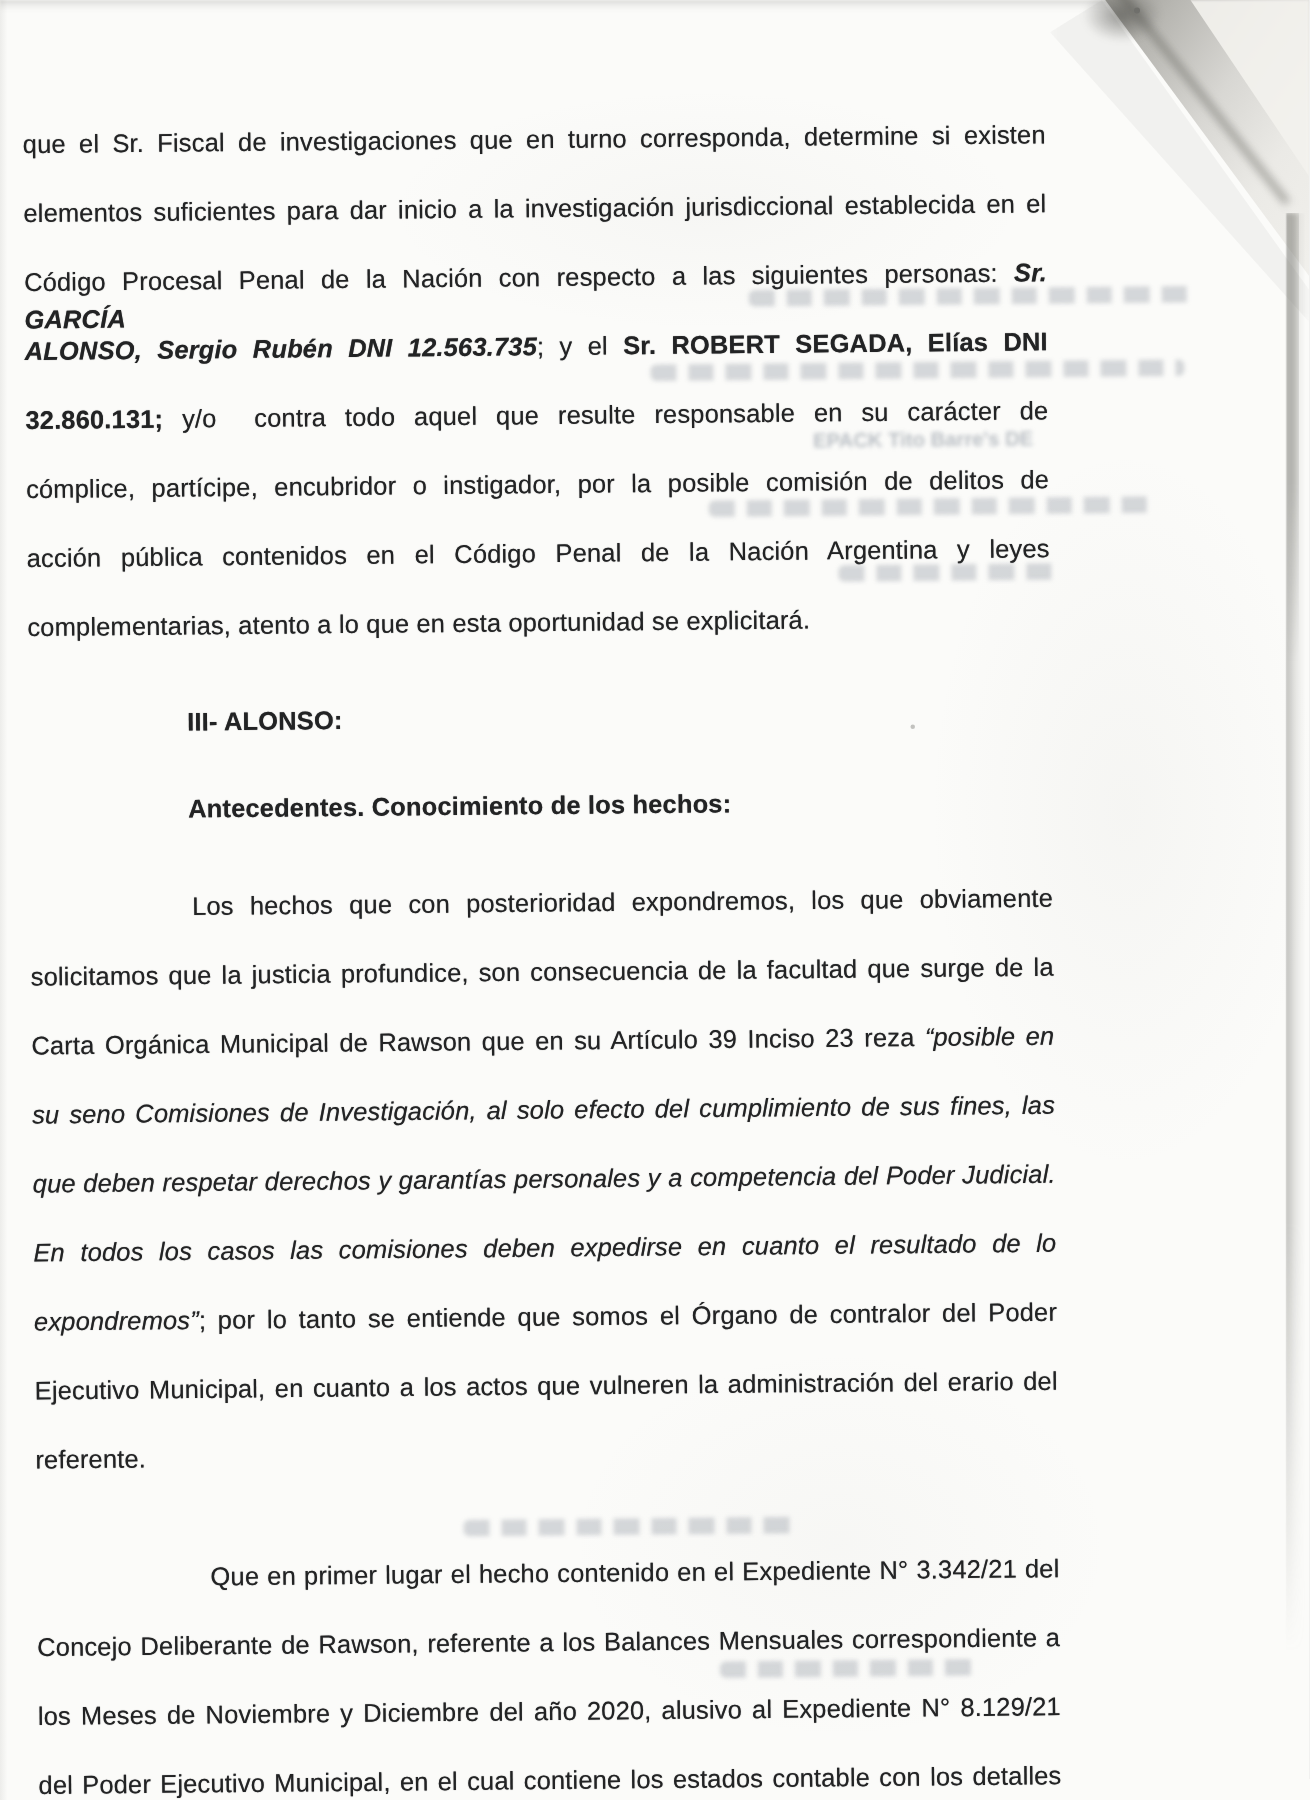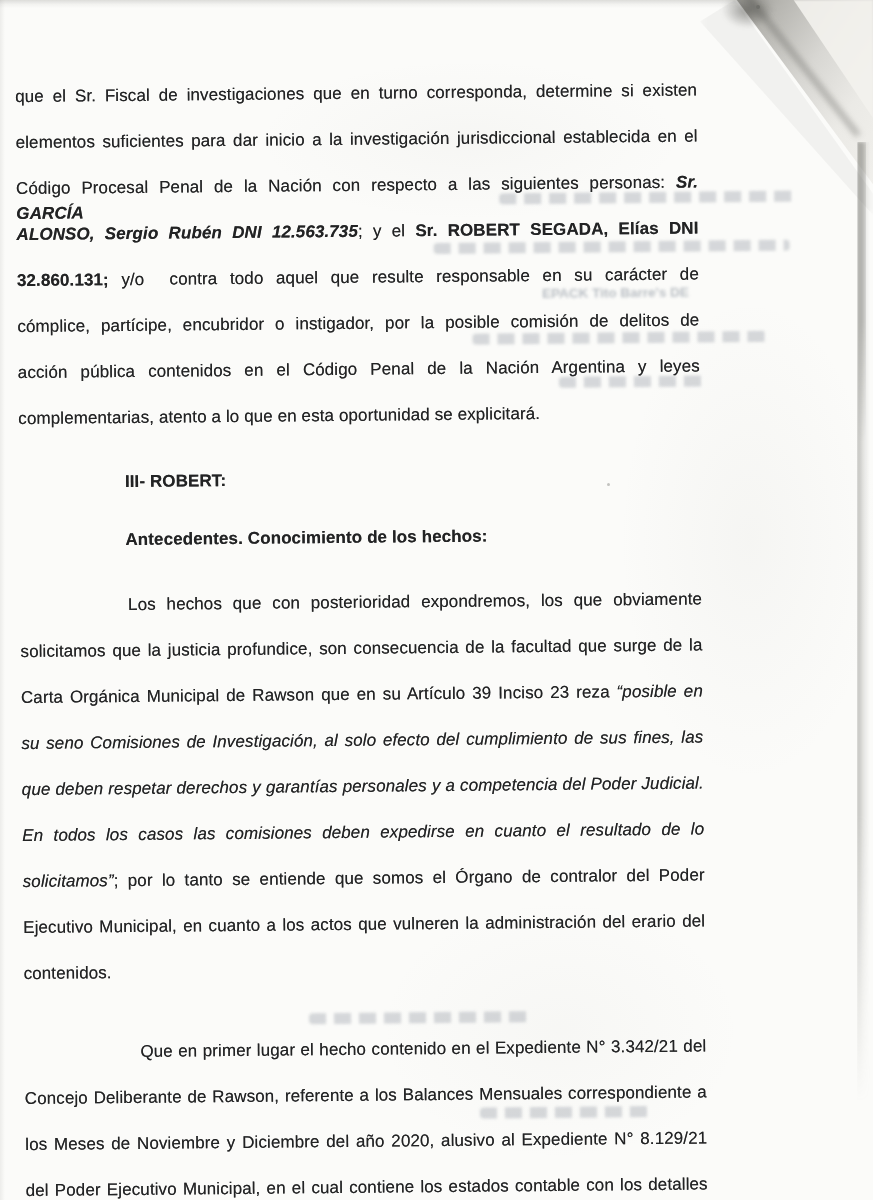--- a/index.html
+++ b/index.html
@@ -63,31 +63,31 @@
 
   <div class="textblock">
       <div class="line just" style="top: 84px; left: 15px; width: 682px;"><span>que el Sr. Fiscal de investigaciones que en turno corresponda, determine si existen</span></div>
       <div class="line just" style="top: 130px; left: 15px; width: 682px;"><span>elementos suficientes para dar inicio a la investigación jurisdiccional establecida en el</span></div>
       <div class="line just" style="top: 176px; left: 15px; width: 682px;"><span>Código Procesal Penal de la Nación con respecto a las siguientes personas: </span><span class="b i">Sr. GARCÍA</span></div>
       <div class="line just" style="top: 222px; left: 15px; width: 682px;"><span class="b i">ALONSO, Sergio Rubén DNI 12.563.735</span><span>; y el </span><span class="b">Sr. ROBERT SEGADA, Elías DNI</span></div>
       <div class="line just" style="top: 268px; left: 15px; width: 682px;"><span class="b">32.860.131;</span><span> y/o&nbsp; contra todo aquel que resulte responsable en su carácter de</span></div>
       <div class="line just" style="top: 314px; left: 15px; width: 682px;"><span>cómplice, partícipe, encubridor o instigador, por la posible comisión de delitos de</span></div>
       <div class="line just" style="top: 360px; left: 15px; width: 682px;"><span>acción pública contenidos en el Código Penal de la Nación Argentina y leyes</span></div>
       <div class="line" style="top: 406px; left: 15px; width: 682px;"><span>complementarias, atento a lo que en esta oportunidad se explicitará.</span></div>
-      <div class="line" style="top: 470px; left: 121px; width: 560px;"><span class="b">III- ROBERT:</span></div>
+      <div class="line" style="top: 470px; left: 121px; width: 560px;"><span class="b">III- ALONSO:</span></div>
       <div class="line" style="top: 528px; left: 121px; width: 560px;"><span class="b">Antecedentes. Conocimiento de los hechos:</span></div>
       <div class="line just" style="top: 593px; left: 123px; width: 574px;"><span>Los hechos que con posterioridad expondremos, los que obviamente</span></div>
       <div class="line just" style="top: 639px; left: 15px; width: 682px;"><span>solicitamos que la justicia profundice, son consecuencia de la facultad que surge de la</span></div>
       <div class="line just" style="top: 685px; left: 15px; width: 682px;"><span>Carta Orgánica Municipal de Rawson que en su Artículo 39 Inciso 23 reza </span><span class="i">“posible en</span></div>
       <div class="line just" style="top: 731px; left: 15px; width: 682px;"><span class="i">su seno Comisiones de Investigación, al solo efecto del cumplimiento de sus fines, las</span></div>
       <div class="line just" style="top: 777px; left: 15px; width: 682px;"><span class="i">que deben respetar derechos y garantías personales y a competencia del Poder Judicial.</span></div>
       <div class="line just" style="top: 823px; left: 15px; width: 682px;"><span class="i">En todos los casos las comisiones deben expedirse en cuanto el resultado de lo</span></div>
-      <div class="line just" style="top: 869px; left: 15px; width: 682px;"><span class="i">solicitamos”</span><span>; por lo tanto se entiende que somos el Órgano de contralor del Poder</span></div>
+      <div class="line just" style="top: 869px; left: 15px; width: 682px;"><span class="i">expondremos”</span><span>; por lo tanto se entiende que somos el Órgano de contralor del Poder</span></div>
       <div class="line just" style="top: 915px; left: 15px; width: 682px;"><span>Ejecutivo Municipal, en cuanto a los actos que vulneren la administración del erario del</span></div>
-      <div class="line" style="top: 961px; left: 15px; width: 682px;"><span>contenidos.</span></div>
+      <div class="line" style="top: 961px; left: 15px; width: 682px;"><span>referente.</span></div>
       <div class="line just" style="top: 1040px; left: 131px; width: 566px;"><span>Que en primer lugar el hecho contenido en el Expediente N° 3.342/21 del</span></div>
       <div class="line just" style="top: 1086px; left: 15px; width: 682px;"><span>Concejo Deliberante de Rawson, referente a los Balances Mensuales correspondiente a</span></div>
       <div class="line just" style="top: 1132px; left: 15px; width: 682px;"><span>los Meses de Noviembre y Diciembre del año 2020, alusivo al Expediente N° 8.129/21</span></div>
       <div class="line just" style="top: 1178px; left: 15px; width: 682px;"><span>del Poder Ejecutivo Municipal, en el cual contiene los estados contable con los detalles</span></div>
       <div class="ghost smudge" style="top: 198px; left: 498px; width: 300px;"></div>
       <div class="ghost smudge" style="top: 247px; left: 432px; width: 356px;"></div>
       <div class="ghost textual" style="top: 291px; left: 540px; width: 185px;">EPACK  Tito Barre's DE</div>
       <div class="ghost smudge" style="top: 338px; left: 470px; width: 295px;"></div>
       <div class="ghost smudge" style="top: 382px; left: 556px; width: 150px;"></div>
       <div class="ghost smudge" style="top: 1016px; left: 300px; width: 225px;"></div>

